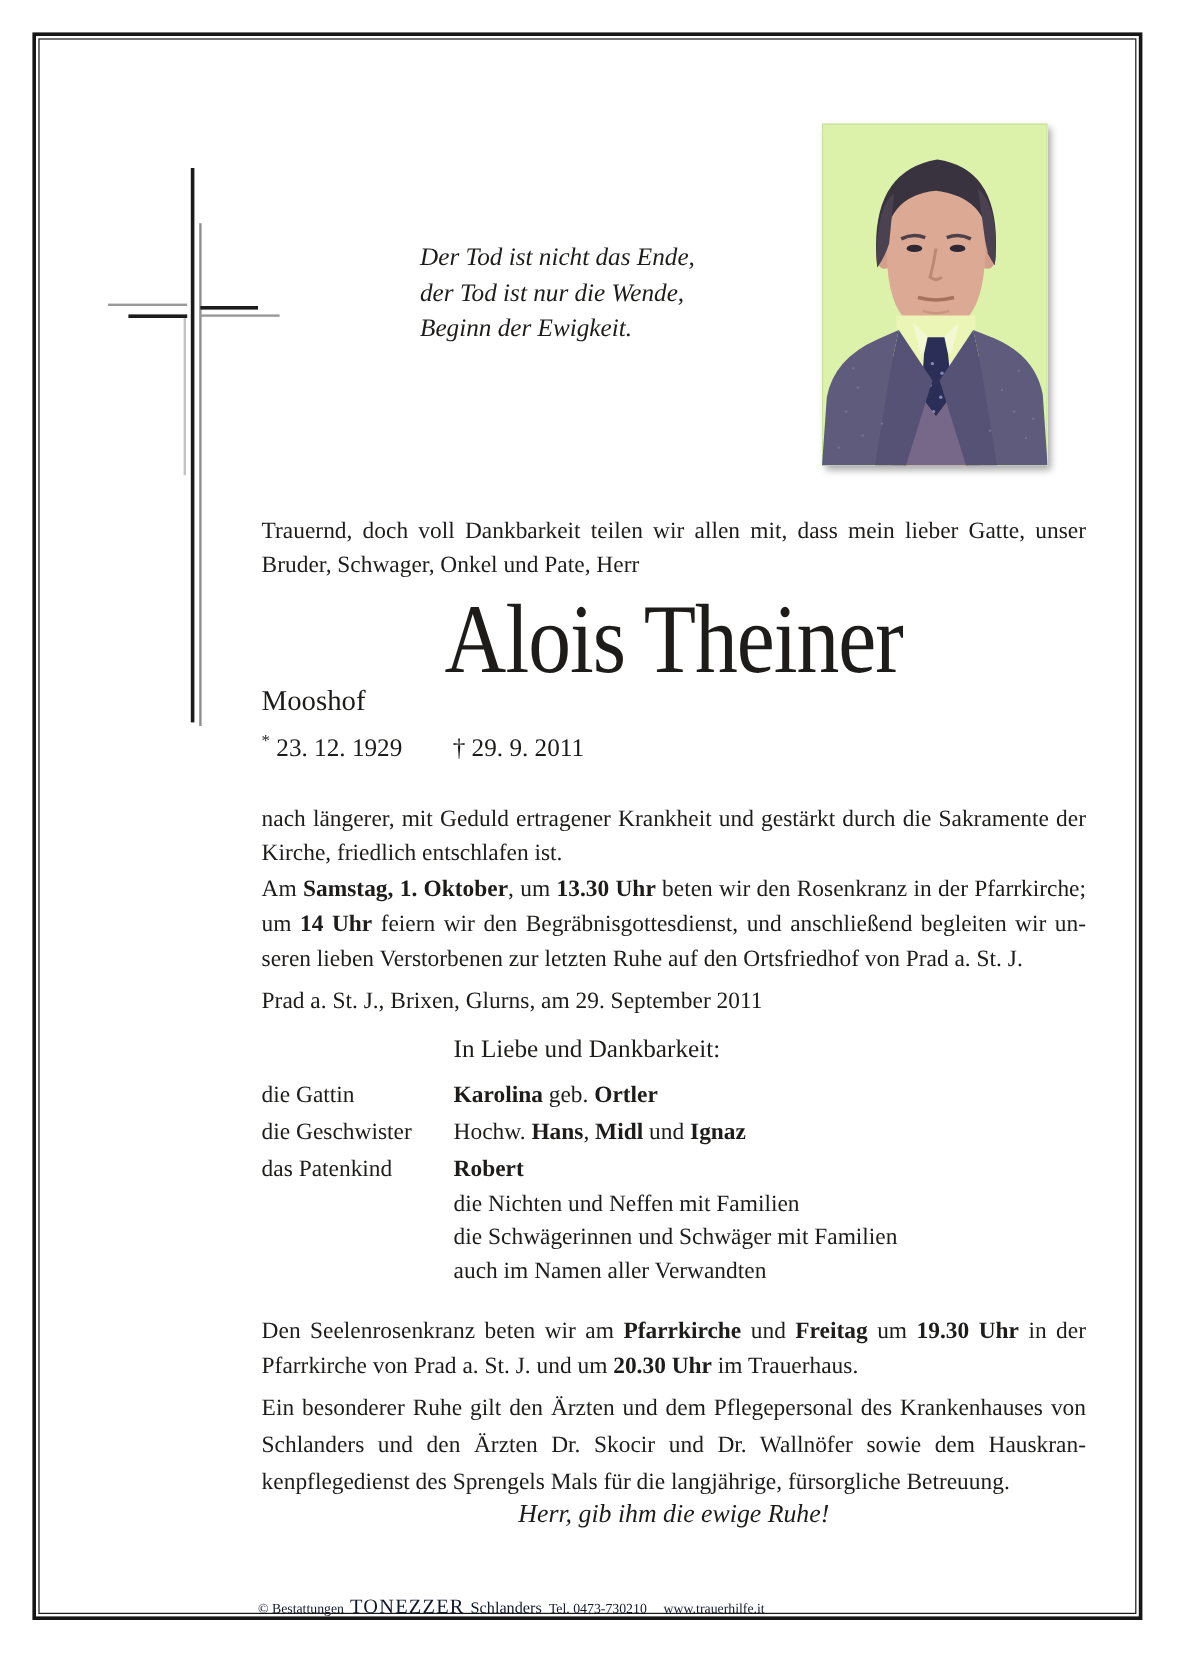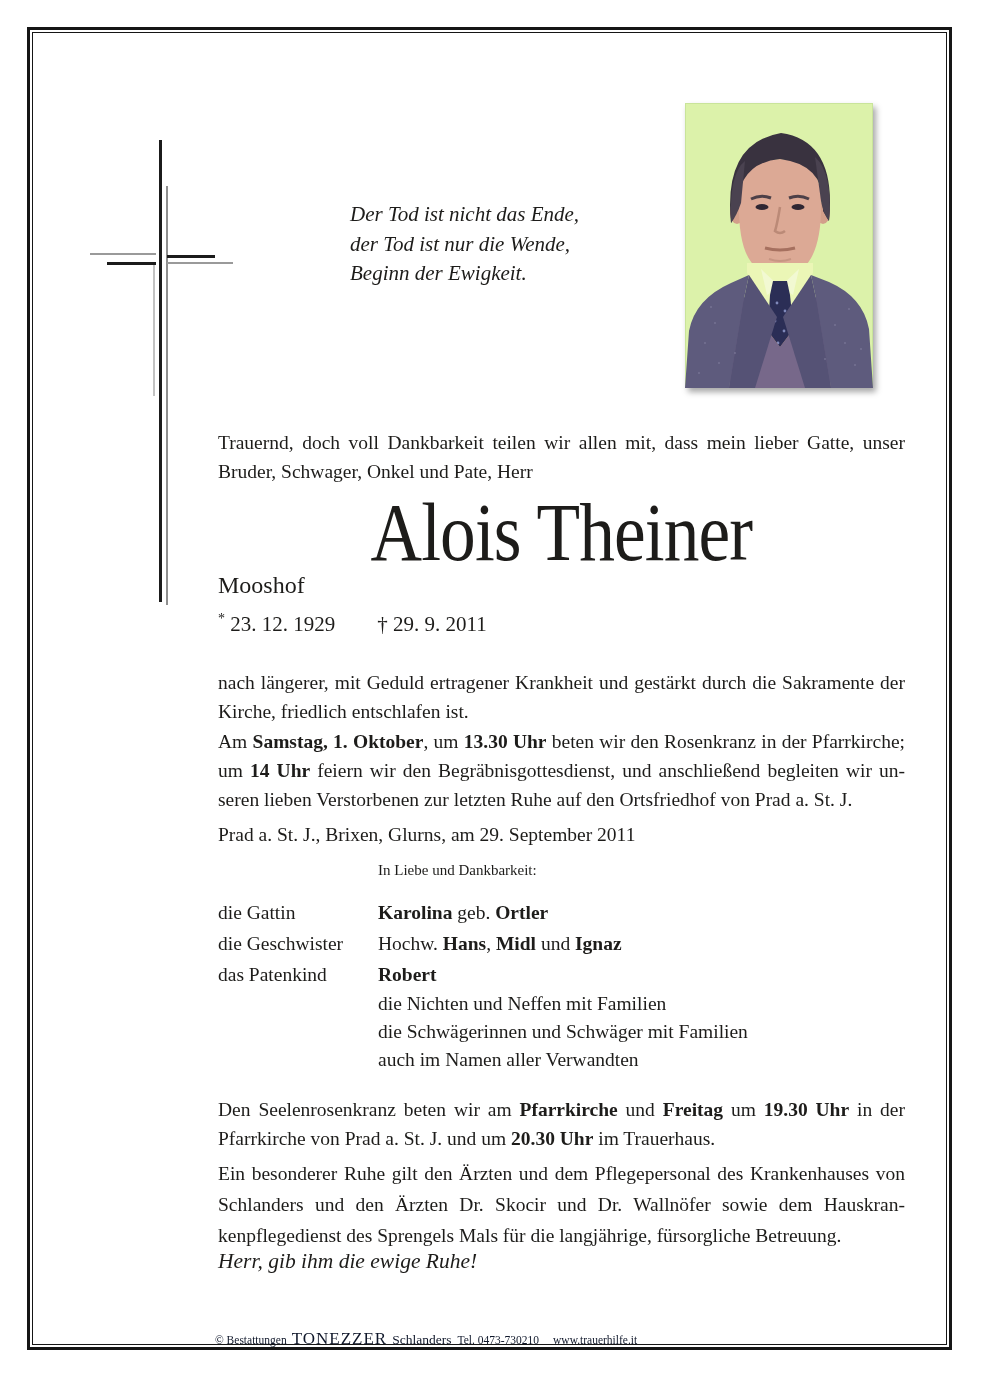--- a/index.html
+++ b/index.html
@@ -35,28 +35,28 @@
   .announce{top:428px;}
   .name-block{position:absolute;left:218px;top:490px;width:687px;text-align:center;line-height:86px;white-space:nowrap;}
   .name-block .nm{display:inline-block;font-size:82px;transform:scaleX(0.87);transform-origin:50% 50%;letter-spacing:-1px;}
   .farm{position:absolute;left:218px;top:572px;width:687px;text-align:left;font-size:24px;}
   .vitals{position:absolute;left:218px;top:611px;width:687px;font-size:21px;}
   .vitals .birth{margin-right:42px;}
   .vitals sup{font-size:14px;vertical-align:8px;}
   .death-para{top:668px;}
   .funeral-para{top:727px;}
   .placeline{top:820px;}
-  .inlove{position:absolute;left:378px;top:862px;font-size:15px;}
+  .inlove{position:absolute;left:378px;top:862px;font-size:21px;}
   .mrow{position:absolute;left:218px;width:687px;font-size:19.5px;}
   .mrow .rel{position:absolute;left:0;top:0;}
   .mrow .val{position:absolute;left:160px;top:0;}
   .extra{position:absolute;left:378px;font-size:19.5px;}
   .rosary-para{top:1095px;}
   .thanks-para{top:1158px;line-height:31px;}
-  .prayer{position:absolute;left:218px;top:1249px;width:687px;text-align:left;font-style:italic;font-size:21.5px;}
+  .prayer{position:absolute;left:218px;top:1249px;width:687px;text-align:center;font-style:italic;font-size:21.5px;}
 
   .footer{position:absolute;left:215px;top:1329px;width:700px;
     font-family:Liberation Serif, serif;color:#0f172a;
     display:flex;align-items:baseline;white-space:nowrap;}
   .footer .small{font-size:11.5px;}
   .footer .brand{font-size:17px;letter-spacing:1px;margin:0 5px;}
   .footer .city{font-size:13.5px;margin-right:6px;}
   .footer .phone{font-size:11.5px;margin-right:14px;}
 </style>
 </head>

